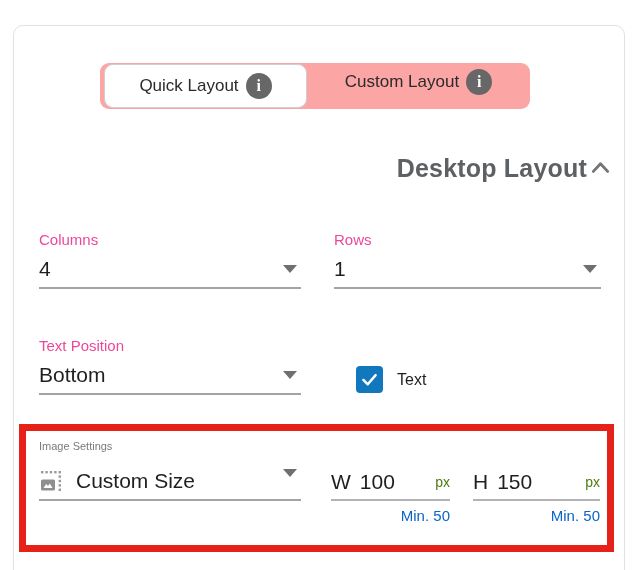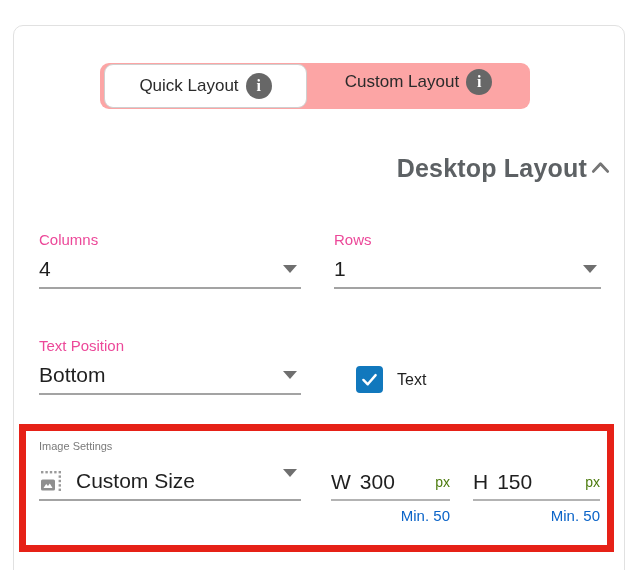--- a/index.html
+++ b/index.html
@@ -184,21 +184,21 @@
       </span>
       <span>Custom Size</span>
       <span class="caret"></span>
     </div>
   </div>
 
   <div class="dim-field dim-w">
     <div class="dim-row">
       <span class="dim-main">
         <span>W</span>
-        <span>300</span>
+        <span>100</span>
       </span>
       <span class="dim-unit">px</span>
     </div>
     <div class="dim-hint">Min. 50</div>
   </div>
 
   <div class="dim-field dim-h">
     <div class="dim-row">
       <span class="dim-main">
         <span>H</span>

